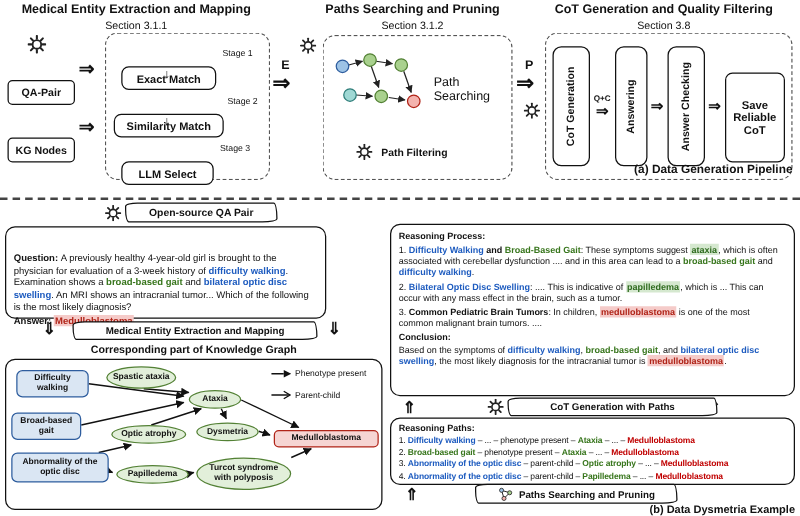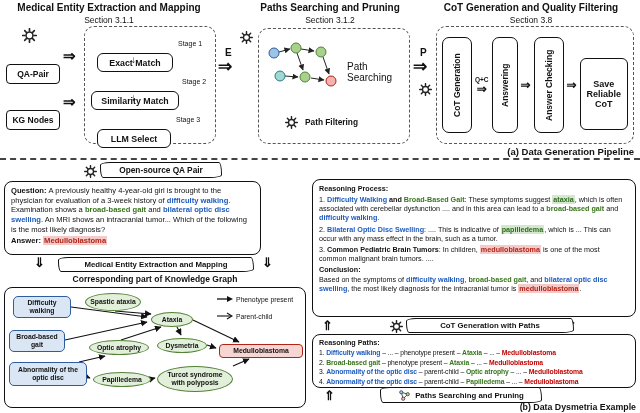--- a/index.html
+++ b/index.html
@@ -170,42 +170,42 @@
       <span style="font-size:6.5px;font-weight:bold">Q+C</span>
       <span class="arrow" style="font-size:12px">⇒</span>
     </div>
     <div class="vbox" style="width:26px;height:96px">Answering</div>
     <span class="arrow" style="font-size:12px">⇒</span>
     <div class="vbox" style="width:30px;height:96px">Answer Checking</div>
     <span class="arrow" style="font-size:12px">⇒</span>
     <div class="bx" style="width:54px;height:72px;font-size:9px;padding:3px">Save Reliable CoT</div>
   </div>
 
-  <div class="abs b" style="left:420px;top:146px;width:214px;text-align:right;font-size:9.5px">(a) Data Generation Pipeline</div>
+  <div class="abs b" style="left:420px;top:130px;width:214px;text-align:right;font-size:9.5px">(a) Data Generation Pipeline</div>
 
   <div class="abs" style="left:0;top:158px;width:640px;border-top:2px dashed #444"></div>
 
   <div class="abs" style="left:84px;top:164px">
     <svg width="13" height="13" viewBox="0 0 20 20">
         <g stroke="#222" stroke-width="2.2" stroke-linecap="round">
           <line x1="10" y1="1" x2="10" y2="4"></line>
           <line x1="10" y1="16" x2="10" y2="19"></line>
           <line x1="1" y1="10" x2="4" y2="10"></line>
           <line x1="16" y1="10" x2="19" y2="10"></line>
           <line x1="3.6" y1="3.6" x2="5.8" y2="5.8"></line>
           <line x1="14.2" y1="14.2" x2="16.4" y2="16.4"></line>
           <line x1="3.6" y1="16.4" x2="5.8" y2="14.2"></line>
           <line x1="14.2" y1="5.8" x2="16.4" y2="3.6"></line>
         </g>
         <circle cx="10" cy="10" r="4.6" fill="#fff" stroke="#222" stroke-width="2"></circle>
       </svg>
   </div>
   <div class="abs sketch" style="left:100px;top:162px;width:122px;height:16px;font-size:8.3px">Open-source QA Pair</div>
 
-  <div class="cbox" style="left:4px;top:181px;width:257px;height:74px;padding:4px 6px">
+  <div class="cbox" style="left:4px;top:181px;width:257px;height:74px;padding:20px 6px">
     <p class="t" style="font-size:7.6px;margin:0"><span class="b">Question: </span><span>A previously healthy 4-year-old girl is brought to the physician for evaluation of a 3-week history of </span><span class="eb">difficulty walking</span><span>. Examination shows a </span><span class="eg">broad-based gait</span><span> and </span><span class="eb">bilateral optic disc swelling</span><span>. An MRI shows an intracranial tumor... Which of the following is the most likely diagnosis?</span></p>
     <p class="t" style="font-size:7.6px;margin:2px 0 0"><span class="b">Answer: </span><span class="hlr">Medulloblastoma</span></p>
   </div>
 
   <div class="abs arrow" style="left:34px;top:256px;font-size:13px">⇓</div>
   <div class="abs arrow" style="left:262px;top:256px;font-size:13px">⇓</div>
   <div class="abs sketch" style="left:58px;top:257px;width:196px;height:15px;font-size:7.8px">Medical Entity Extraction and Mapping</div>
 
   <div class="abs b" style="left:30px;top:274px;width:250px;text-align:center;font-size:8.5px">Corresponding part of Knowledge Graph</div>
 

